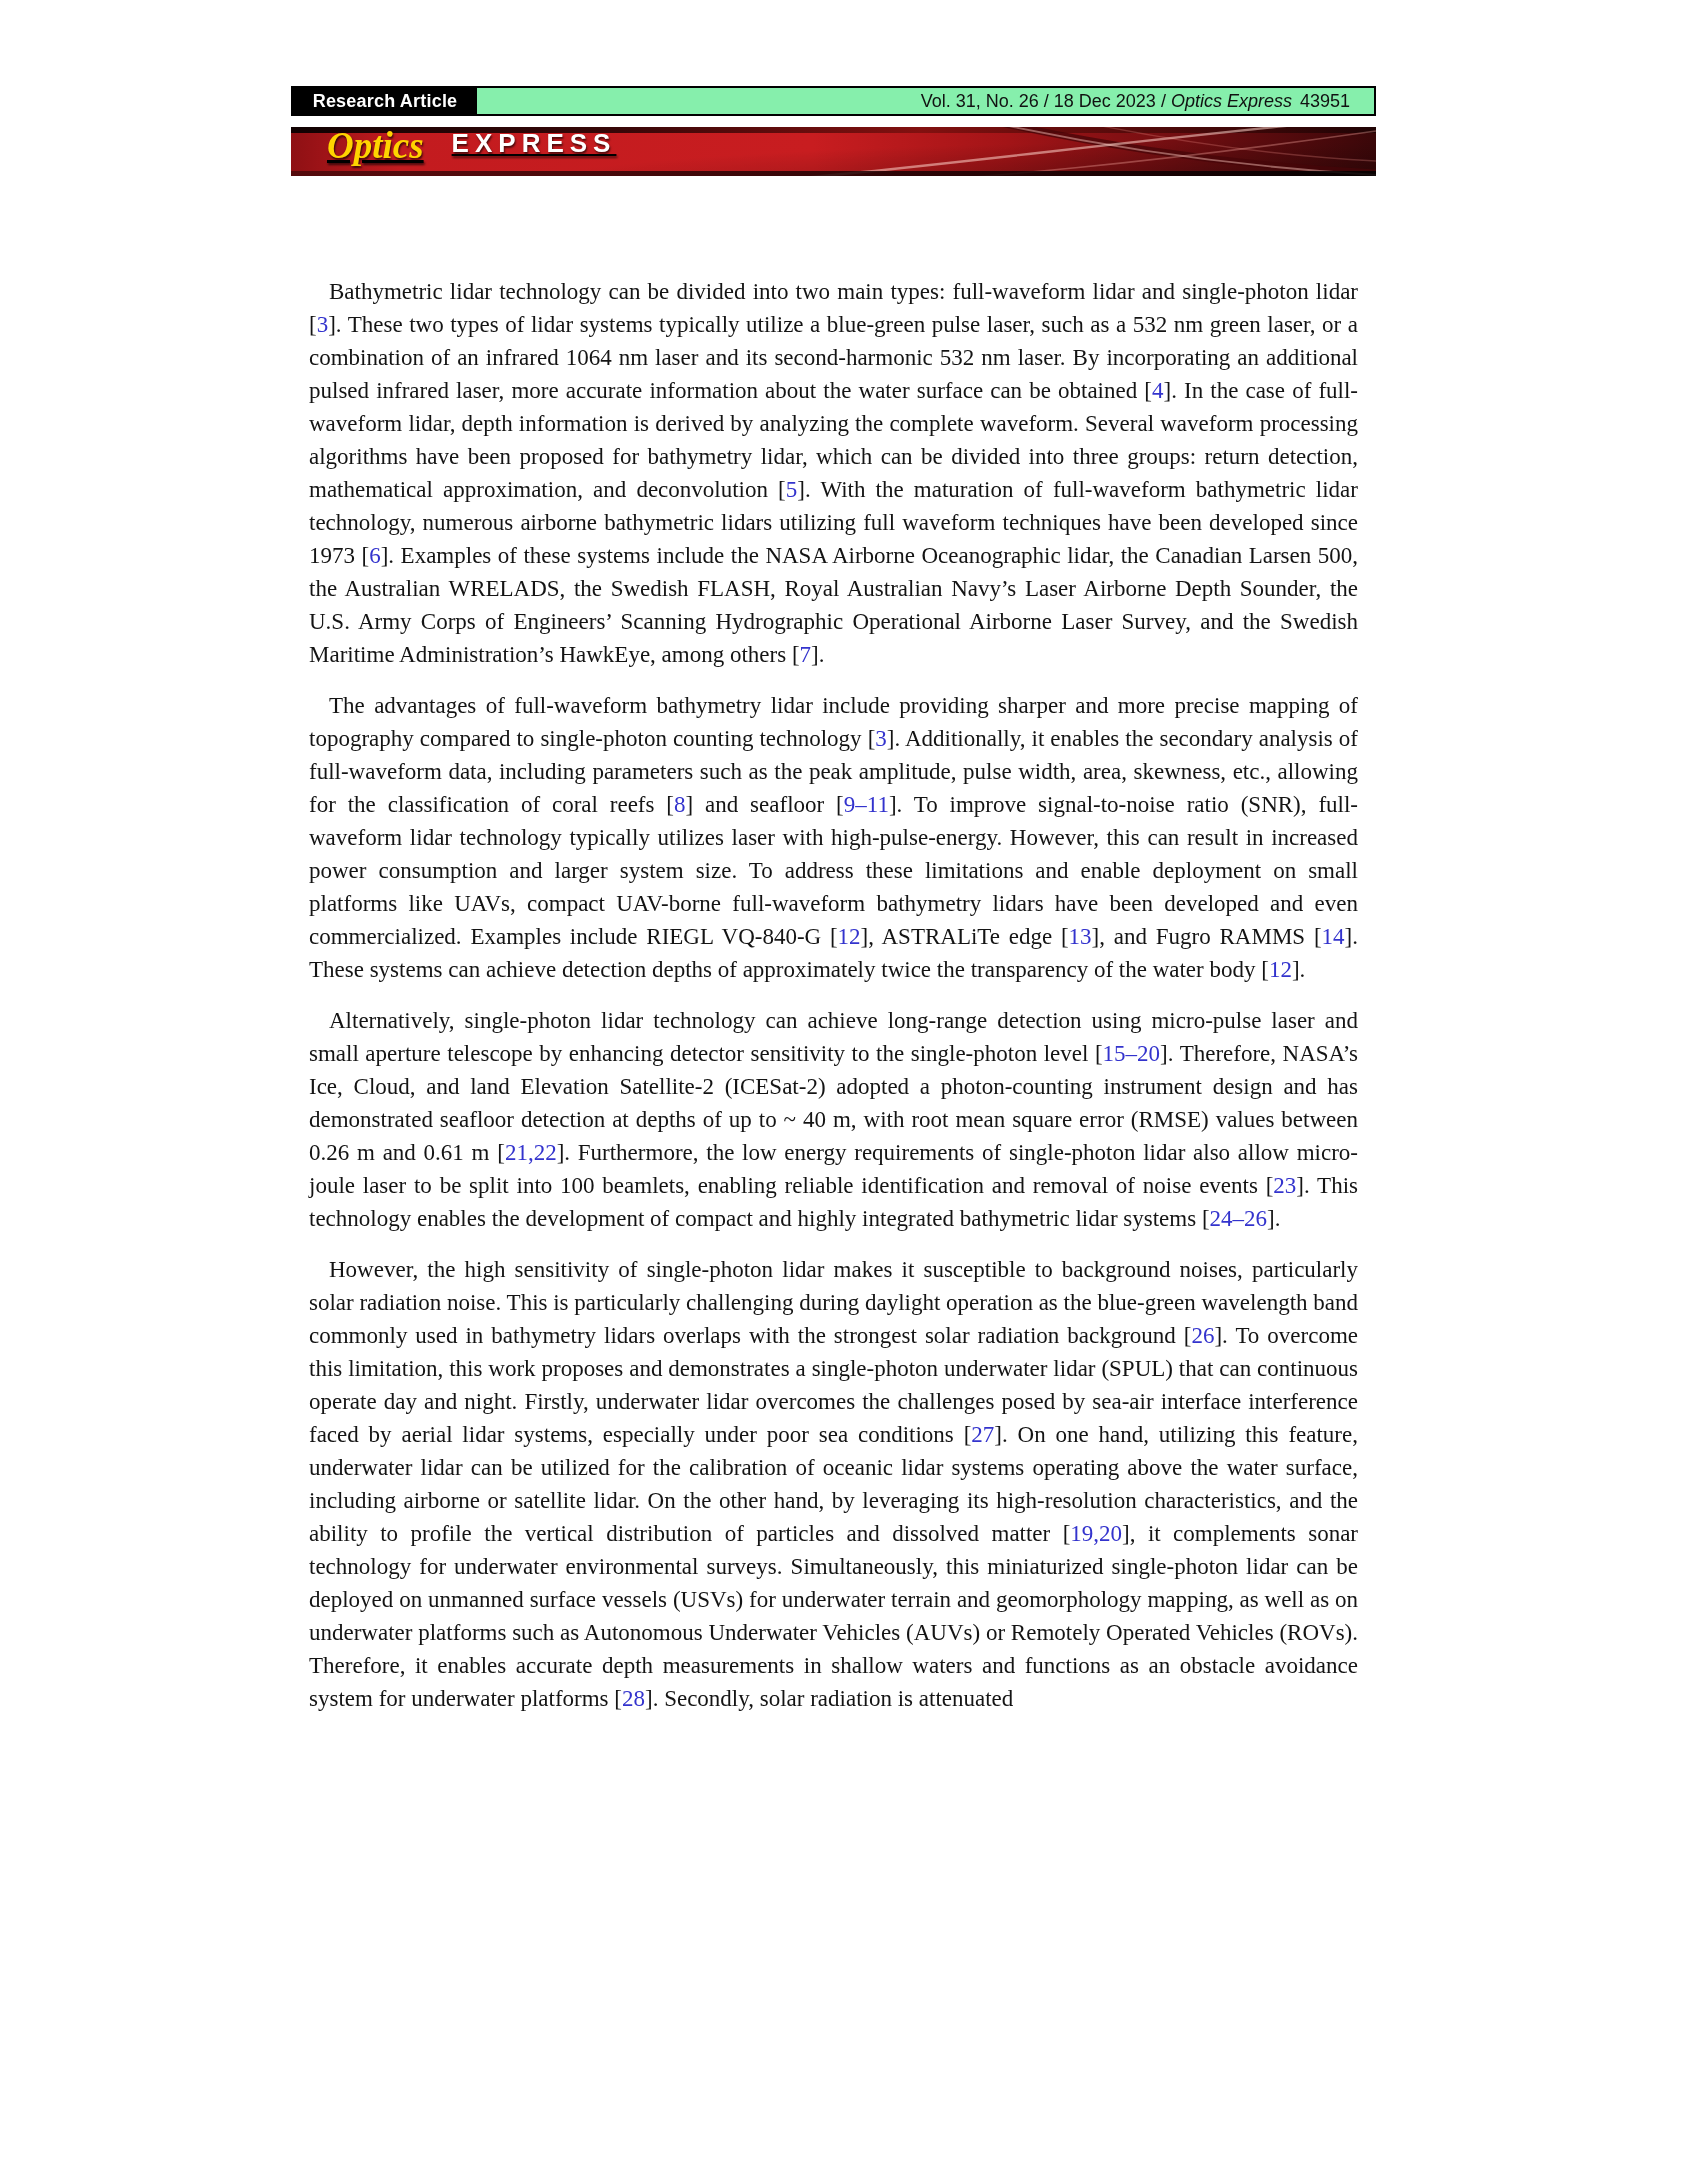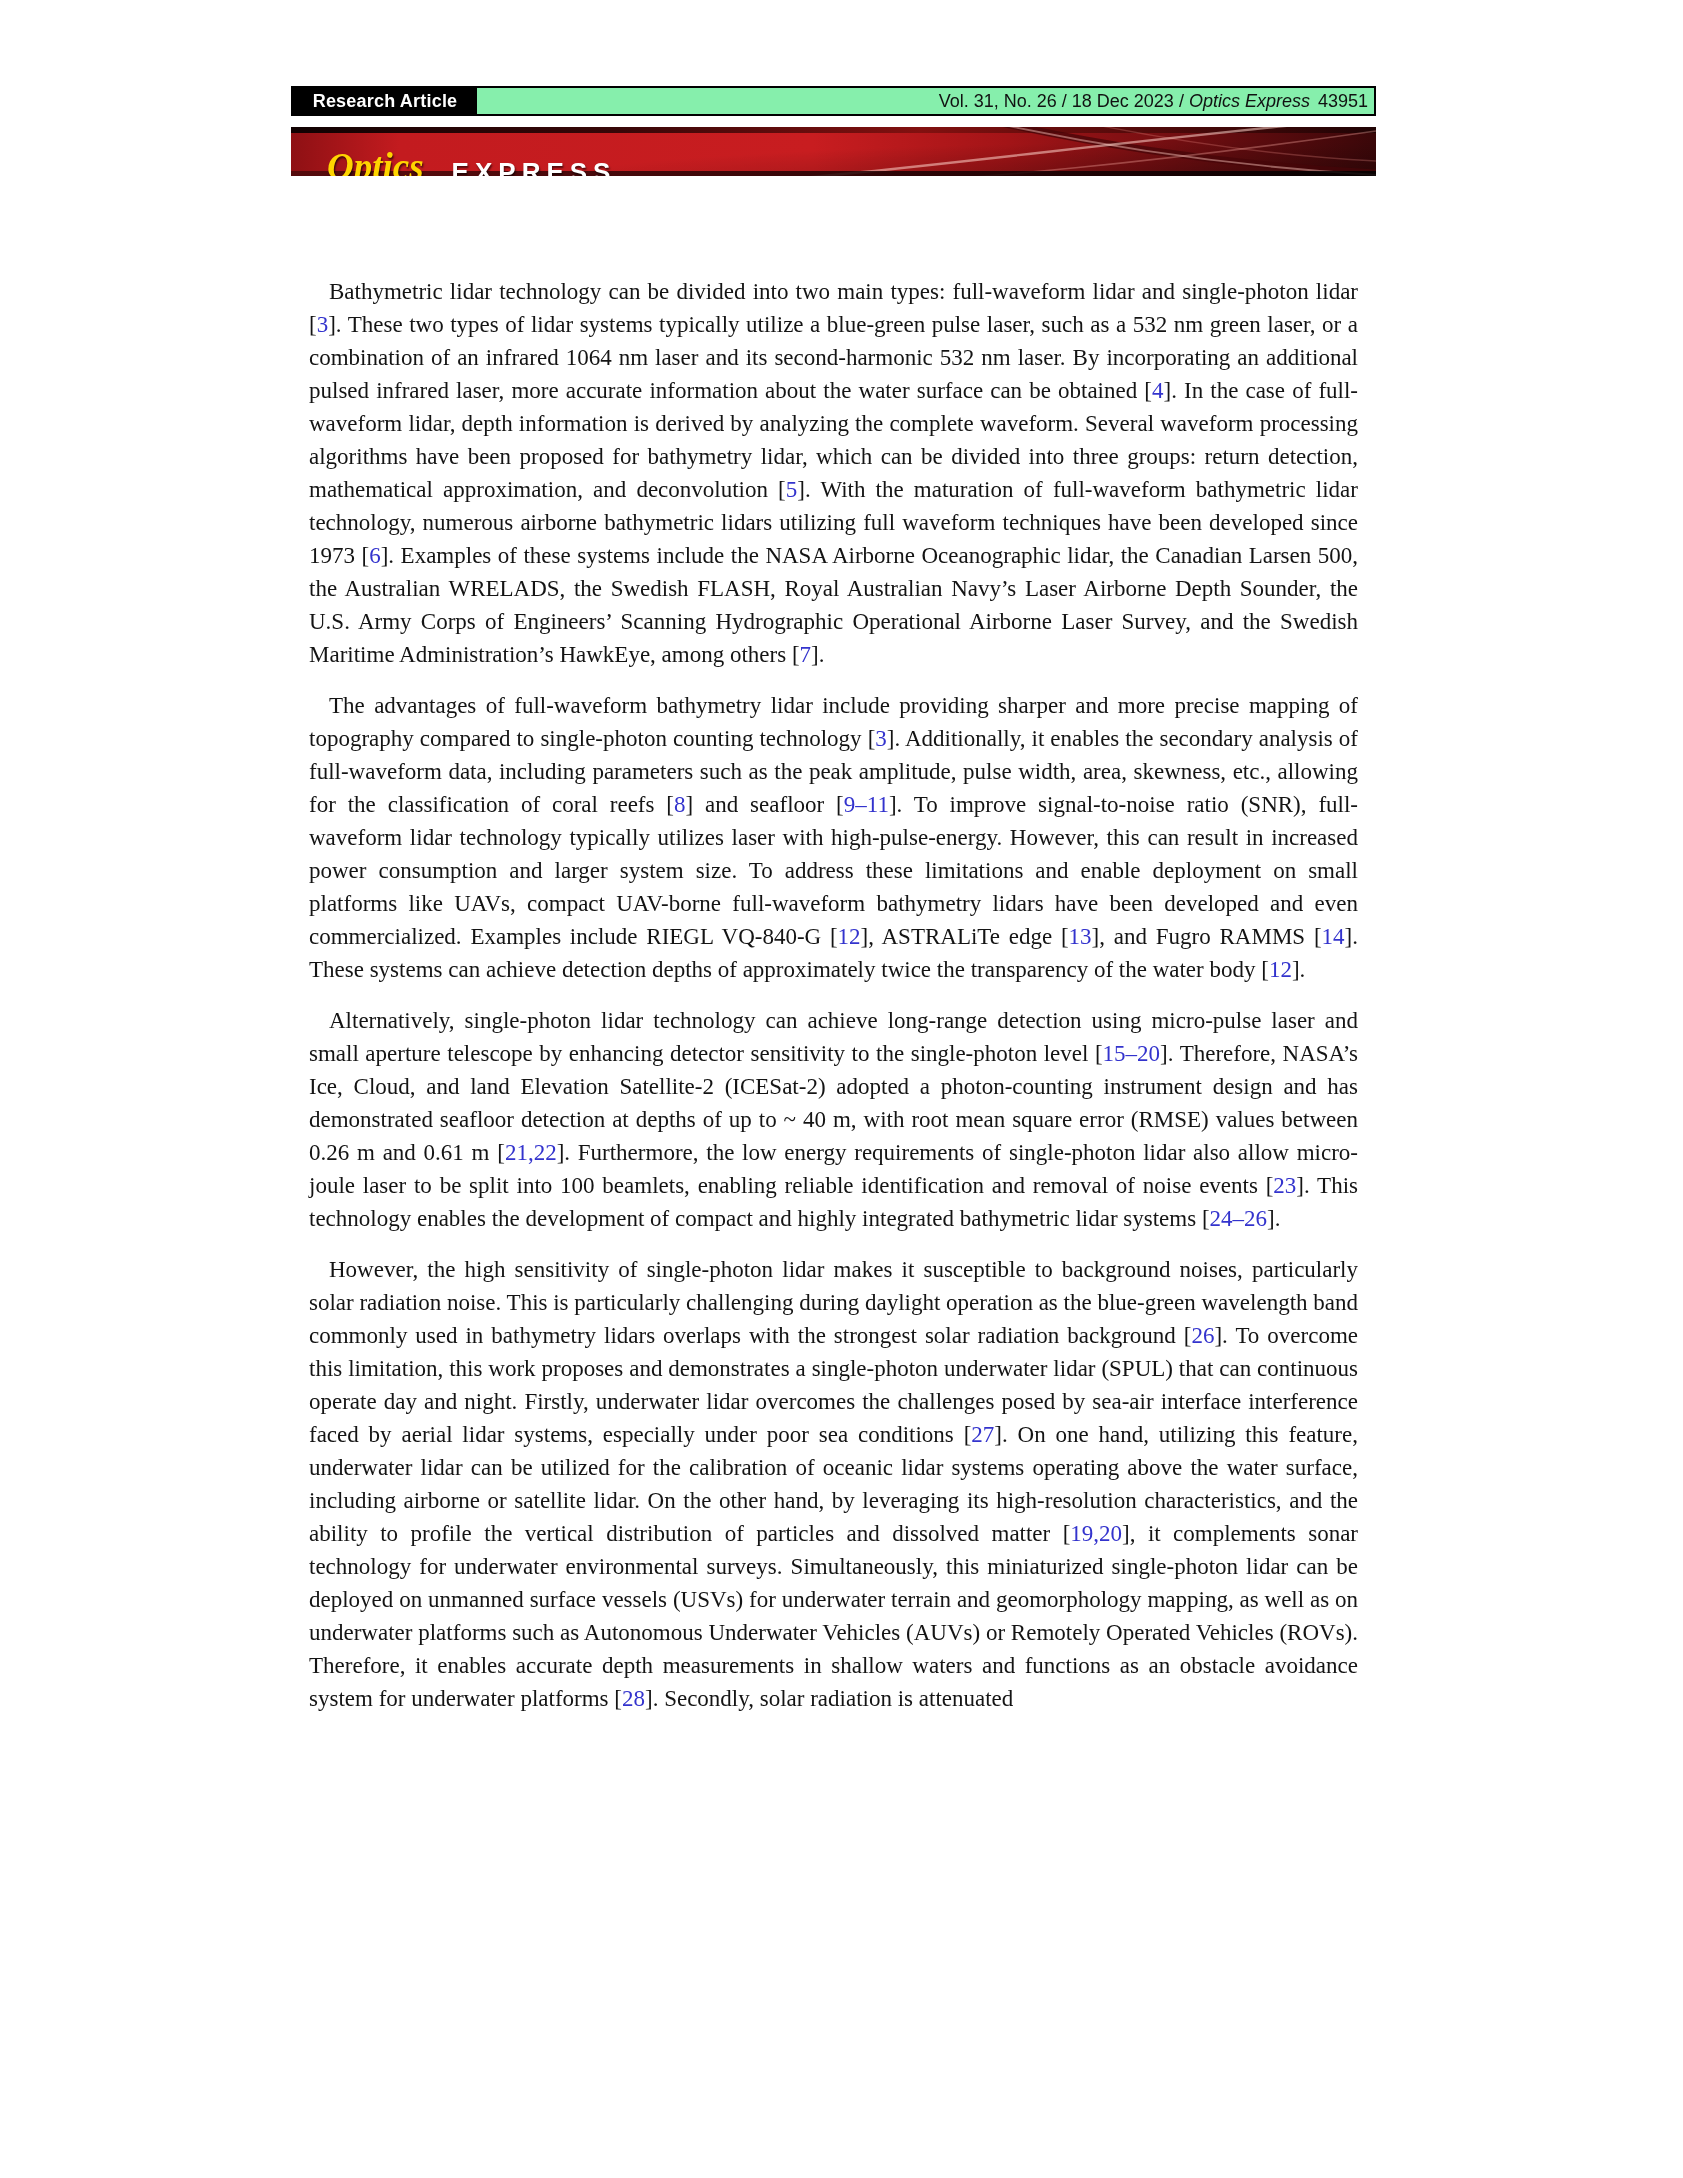--- a/index.html
+++ b/index.html
@@ -6,35 +6,35 @@
   .page{position:relative;width:1683px;height:2178px;background:#ffffff;overflow:hidden;
         font-family:"Liberation Serif",serif;}
   .content{position:absolute;left:291px;top:86px;width:1085px;}
 
   
   .header-strip{box-sizing:border-box;height:30px;border:2px solid #000;background:#86efac;
                 display:flex;align-items:stretch;font-family:"Liberation Sans",sans-serif;}
   .badge{width:184px;background:#000;color:#fff;display:flex;align-items:center;
          justify-content:center;font-weight:bold;font-size:18px;letter-spacing:0.2px;}
   .volline{flex:1;display:flex;align-items:center;justify-content:flex-end;
-           padding-right:6px;font-size:18px;color:#111;white-space:pre;}
+           padding-right:24px;font-size:18px;color:#111;white-space:pre;}
   .volline .journal{font-style:italic;}
   .volline .pgnum{margin-left:8px;}
 
   
   .banner{position:relative;margin-top:11px;height:49px;overflow:hidden;
           background:
             radial-gradient(ellipse at 88% 130%, rgba(0,0,0,0.38), rgba(0,0,0,0) 55%),
             linear-gradient(to right,#8e1014 0%,#c31b1f 10%,#c81d20 48%,#a31417 66%,#6b0d10 84%,#3a0709 100%);}
   .banner::before{content:"";position:absolute;left:0;top:0;right:0;height:6px;
           background:linear-gradient(to right,#050000,#2b0506 30%,#7e100f 58%,#1d0304 100%);opacity:.92;}
   .banner::after{content:"";position:absolute;left:0;bottom:0;right:0;height:5px;
           background:linear-gradient(to right,#4a090b,#1b0203 55%,#000 100%);opacity:.85;}
   .banner svg{position:absolute;right:0;top:0;height:49px;width:752px;}
-  .brand{position:absolute;left:36px;top:0;height:58px;display:flex;align-items:flex-end;z-index:2;text-decoration:underline;}
+  .brand{position:absolute;left:36px;top:0;height:58px;display:flex;align-items:flex-start;z-index:2;text-decoration:underline;}
   .brand .optics{font-family:"Liberation Serif",serif;font-style:italic;font-weight:bold;
           font-size:37px;color:#ffd400;text-shadow:1px 2px 2px rgba(0,0,0,.65);line-height:1;}
   .brand .express{font-family:"Liberation Sans",sans-serif;font-weight:bold;font-size:26px;
           color:#ffffff;letter-spacing:6px;margin-left:28px;text-shadow:1px 2px 2px rgba(0,0,0,.6);
           line-height:1;padding-top:3px;}
 
   
   .body-text{margin-top:99px;font-size:23px;line-height:33px;color:#141414;
              text-align:justify;hyphens:auto;-webkit-hyphens:auto;}
   .body-text p{margin:18px;text-indent:20px;}

